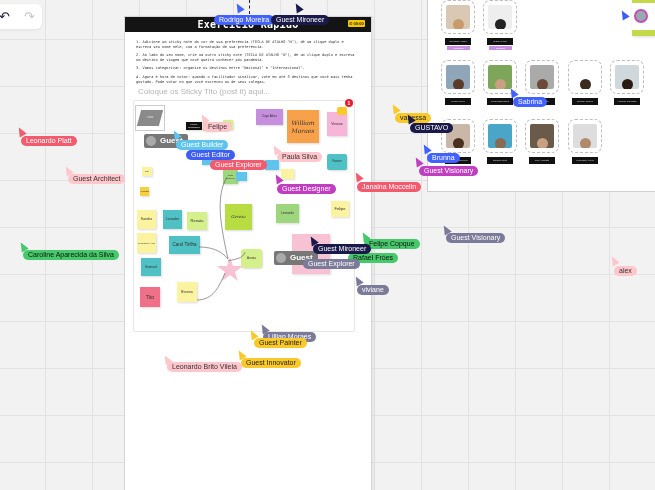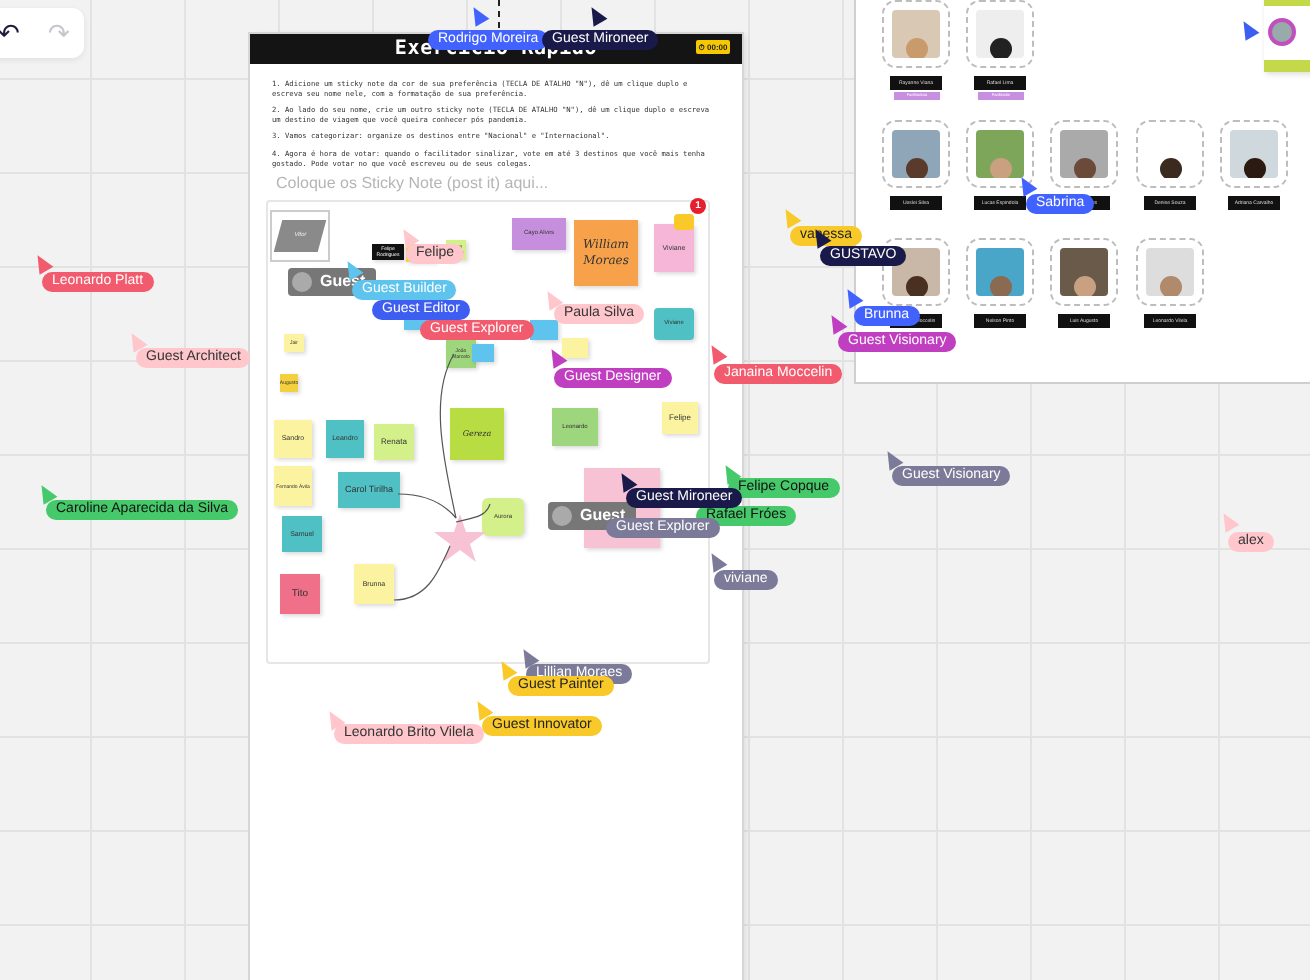--- a/index.html
+++ b/index.html
@@ -115,21 +115,21 @@
 
 <div class="frame">
   <div class="frame-header">Exercício Rápido</div>
   <div class="frame-badge">⏱ 00:00</div>
   <div class="instructions">
     <p>1. Adicione um sticky note da cor de sua preferência (TECLA DE ATALHO "N"), dê um clique duplo e escreva seu nome nele, com a formatação de sua preferência.</p>
     <p>2. Ao lado do seu nome, crie um outro sticky note (TECLA DE ATALHO "N"), dê um clique duplo e escreva um destino de viagem que você queira conhecer pós pandemia.</p>
     <p>3. Vamos categorizar: organize os destinos entre "Nacional" e "Internacional".</p>
     <p>4. Agora é hora de votar: quando o facilitador sinalizar, vote em até 3 destinos que você mais tenha gostado. Pode votar no que você escreveu ou de seus colegas.</p>
   </div>
-  <div class="placeholder-hint">Coloque os Sticky Note (post it) aqui...</div>
+  <div class="placeholder-hint">Coloque os Sticky Tito (post it) aqui...</div>
   <div class="board-area"></div>
 
   <div class="sticky" style="left:10px;top:88px;width:30px;height:26px;background:#fff;border:1px solid #ccc;box-shadow:none;">
     <div style="width:22px;height:16px;background:#8a8a8a;transform:skewX(-15deg);font-size:3px;color:#eee;display:flex;align-items:center;justify-content:center;">Vitor</div>
   </div>
   <div class="sticky" style="left:61px;top:105px;width:16px;height:8px;background:#111;color:#fff;font-size:2.5px;">Felipe Rodrigues</div>
   <div class="sticky" style="left:78px;top:105px;width:15px;height:9px;background:#f4d03f;font-size:2.5px;">Ana Cláudia</div>
   <div class="sticky" style="left:98px;top:103px;width:10px;height:10px;background:#d4f08a;font-size:2.5px;">Jorge Ramos</div>
   <div class="sticky" style="left:131px;top:92px;width:27px;height:16px;background:#c68fdd;font-size:3px;">Cayo Alves</div>
   <div class="sticky hand" style="left:162px;top:93px;width:32px;height:33px;background:#f7a24b;font-size:6px;">William Moraes</div>

